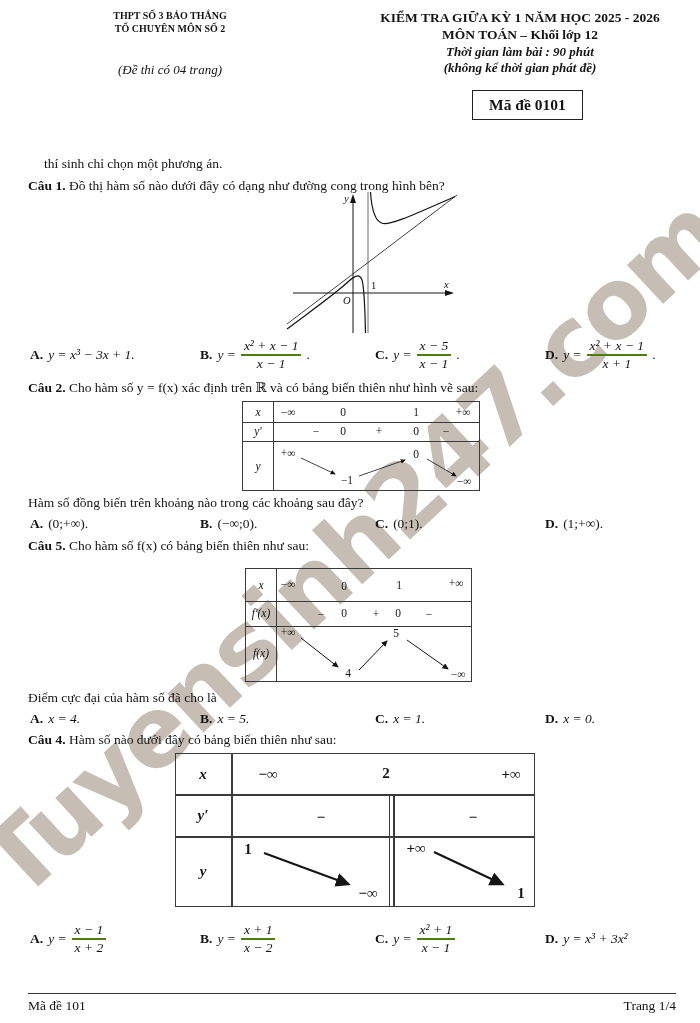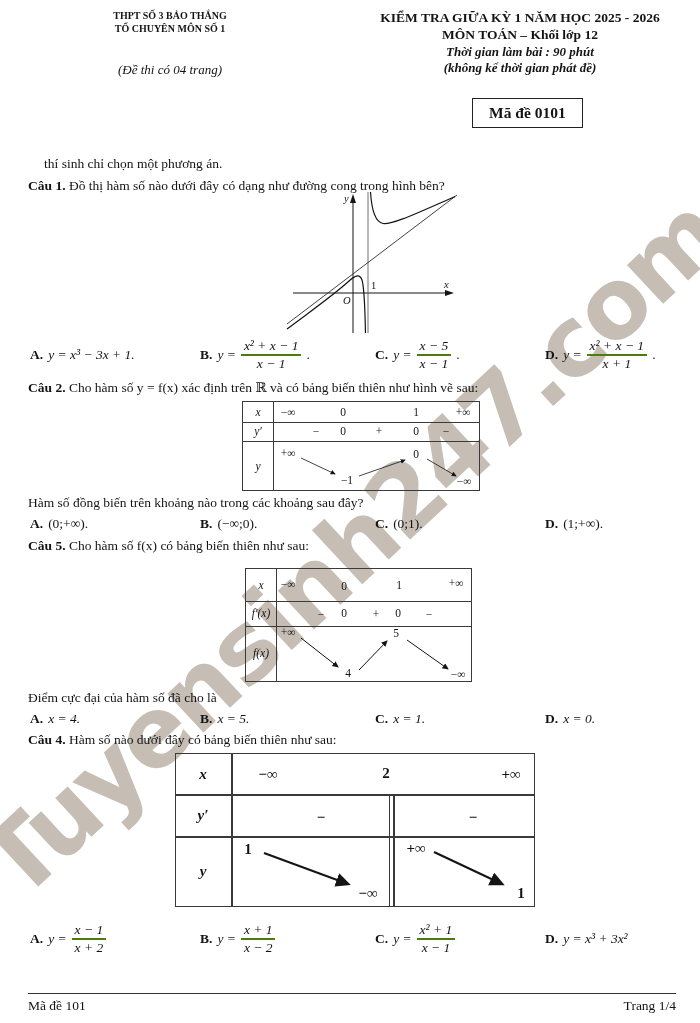--- a/index.html
+++ b/index.html
@@ -7,21 +7,21 @@
   .abs{position:absolute;}
   
   .watermark{position:absolute;left:352px;top:548px;transform:translate(-50%,-50%) rotate(-43deg);font-family:"DejaVu Sans","Liberation Sans",sans-serif;font-weight:bold;font-size:97px;letter-spacing:-3px;color:#c6beb4;white-space:nowrap;z-index:0;user-select:none;}
   .content{position:absolute;inset:0;z-index:1;}
   
   .hdr-left{left:60px;top:10px;width:220px;text-align:center;font-weight:bold;font-size:10px;line-height:1.25;}
   .hdr-right{left:365px;top:10px;width:310px;text-align:center;font-size:13.5px;line-height:1.25;}
   .hdr-right .b{font-weight:bold;}
   .hdr-right .i{font-style:italic;font-weight:bold;font-size:13px;}
   .pages-note{left:60px;top:62px;width:220px;text-align:center;font-style:italic;font-size:13px;}
-  .code-box{left:472px;top:98px;border:1.5px solid #222;padding:5px 16px;font-weight:bold;font-size:15.5px;}
+  .code-box{left:472px;top:90px;border:1.5px solid #222;padding:5px 16px;font-weight:bold;font-size:15.5px;}
   
   .tline{left:28px;width:650px;font-size:13.5px;line-height:1.28;}
   .tline b{font-weight:bold;}
   .math{font-style:italic;}
   
   .answers{left:28px;width:650px;height:20px;}
   .answers.tall{height:46px;}
   .opt{position:absolute;top:0;display:inline-flex;align-items:center;gap:5px;font-size:13.5px;white-space:nowrap;height:100%;}
   .opt b{font-weight:bold;}
   .frac{display:inline-block;text-align:center;font-style:italic;line-height:1.2;}
@@ -43,21 +43,21 @@
 </style>
 </head>
 <body>
 
 <div class="watermark">Tuyensinh247.com</div>
 
 <div class="content">
 
   <div class="abs hdr-left">
     <div>THPT SỐ 3 BẢO THẮNG</div>
-    <div>TỔ CHUYÊN MÔN SỐ 1</div>
+    <div>TỔ CHUYÊN MÔN SỐ 2</div>
   </div>
   <div class="abs pages-note">(Đề thi có 04 trang)</div>
   <div class="abs hdr-right">
     <div class="b">KIỂM TRA GIỮA KỲ 1 NĂM HỌC 2025 - 2026</div>
     <div class="b">MÔN TOÁN – Khối lớp 12</div>
     <div class="i">Thời gian làm bài : 90 phút</div>
     <div class="i">(không kể thời gian phát đề)</div>
   </div>
   <div class="abs code-box">Mã đề 0101</div>
 

